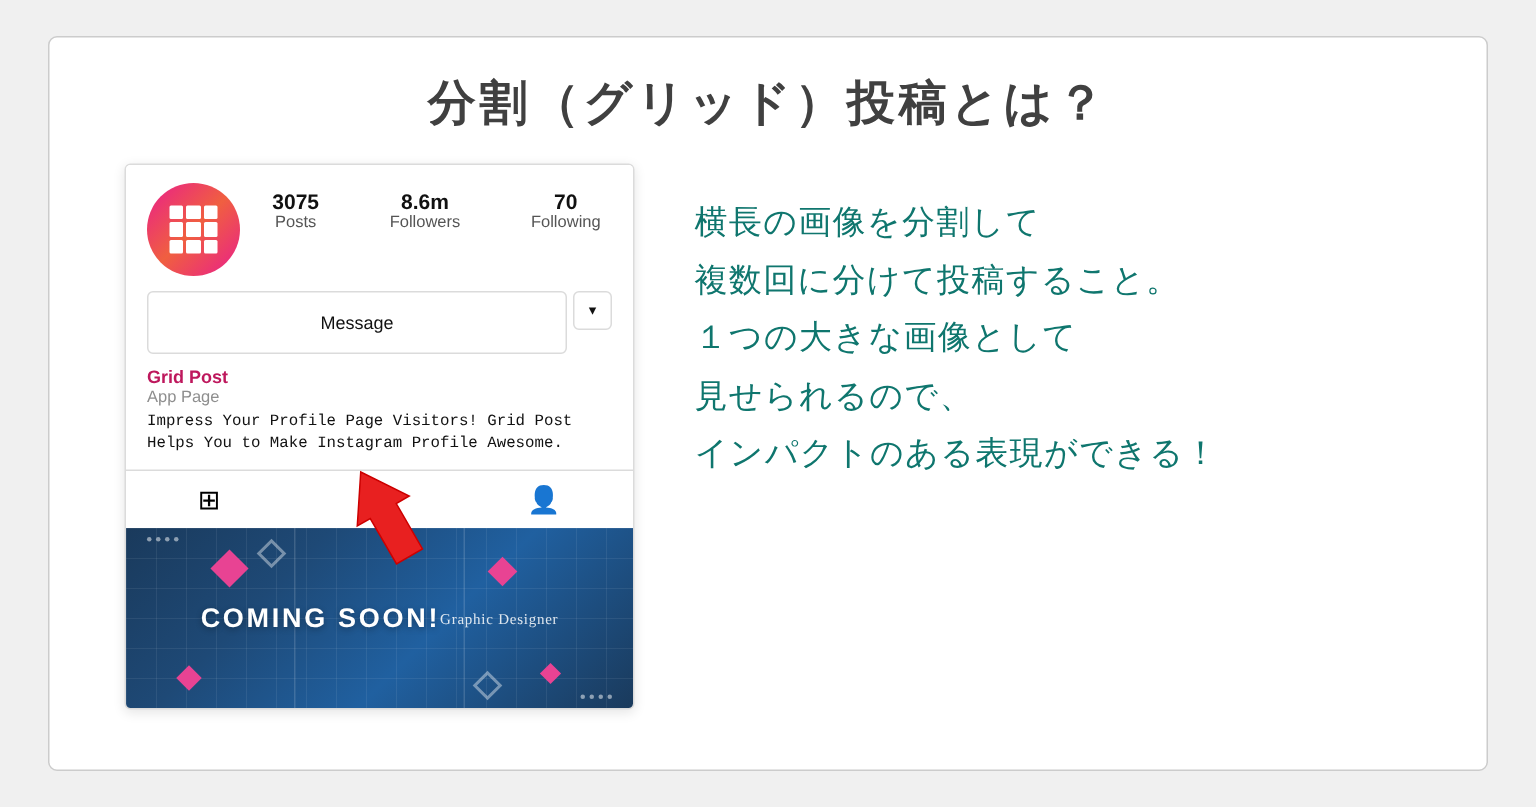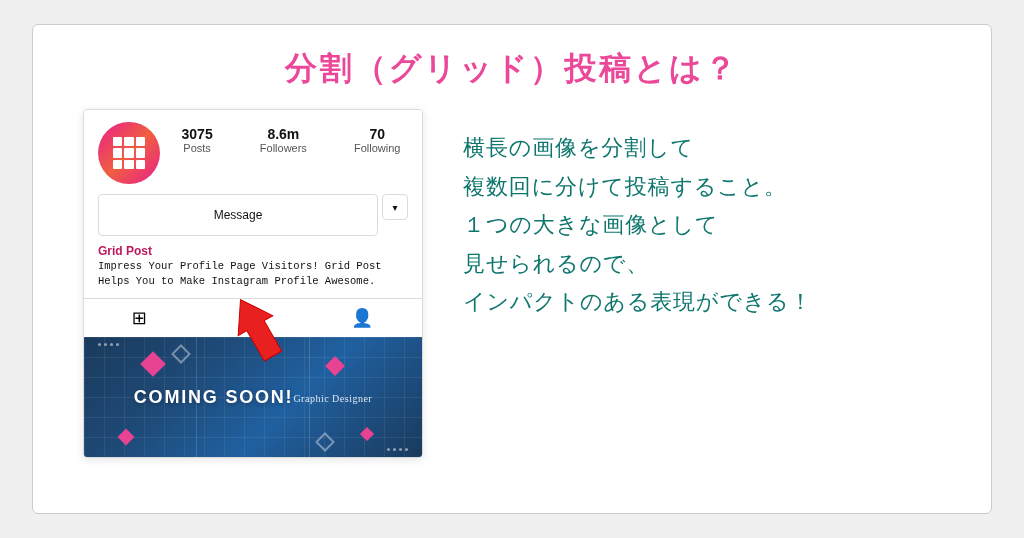--- a/index.html
+++ b/index.html
@@ -24,21 +24,21 @@
       flex-direction: column;
       padding: 0;
       overflow: hidden;
     }
 
     .title-area {
       text-align: center;
       padding: 22px 0 18px 0;
       font-size: 32px;
       font-weight: bold;
-      color: #ec4899;
+      color: #404040;
       letter-spacing: 0.08em;
       flex-shrink: 0;
     }
 
     .content-area {
       display: flex;
       flex-direction: row;
       flex: 1;
       padding: 0 40px 30px 50px;
       gap: 40px;
@@ -351,20 +351,21 @@
           <div class="ig-buttons">
             <div class="ig-btn-message">
               <span>Message</span>
             </div>
             <div class="ig-btn-chevron">
               <span>▾</span>
             </div>
           </div>
 
           <div class="ig-name">Grid Post</div>
+          <div class="ig-category">App Page</div>
           <div class="ig-bio">Impress Your Profile Page Visitors! Grid Post Helps You to Make Instagram Profile Awesome.</div>
         </div>
 
         <div class="ig-tabs">
           <span class="ig-tab-icon active">⊞</span>
           <span class="ig-tab-icon">▶</span>
           <span class="ig-tab-icon">👤</span>
         </div>
 
         <div class="ig-coming-soon">

